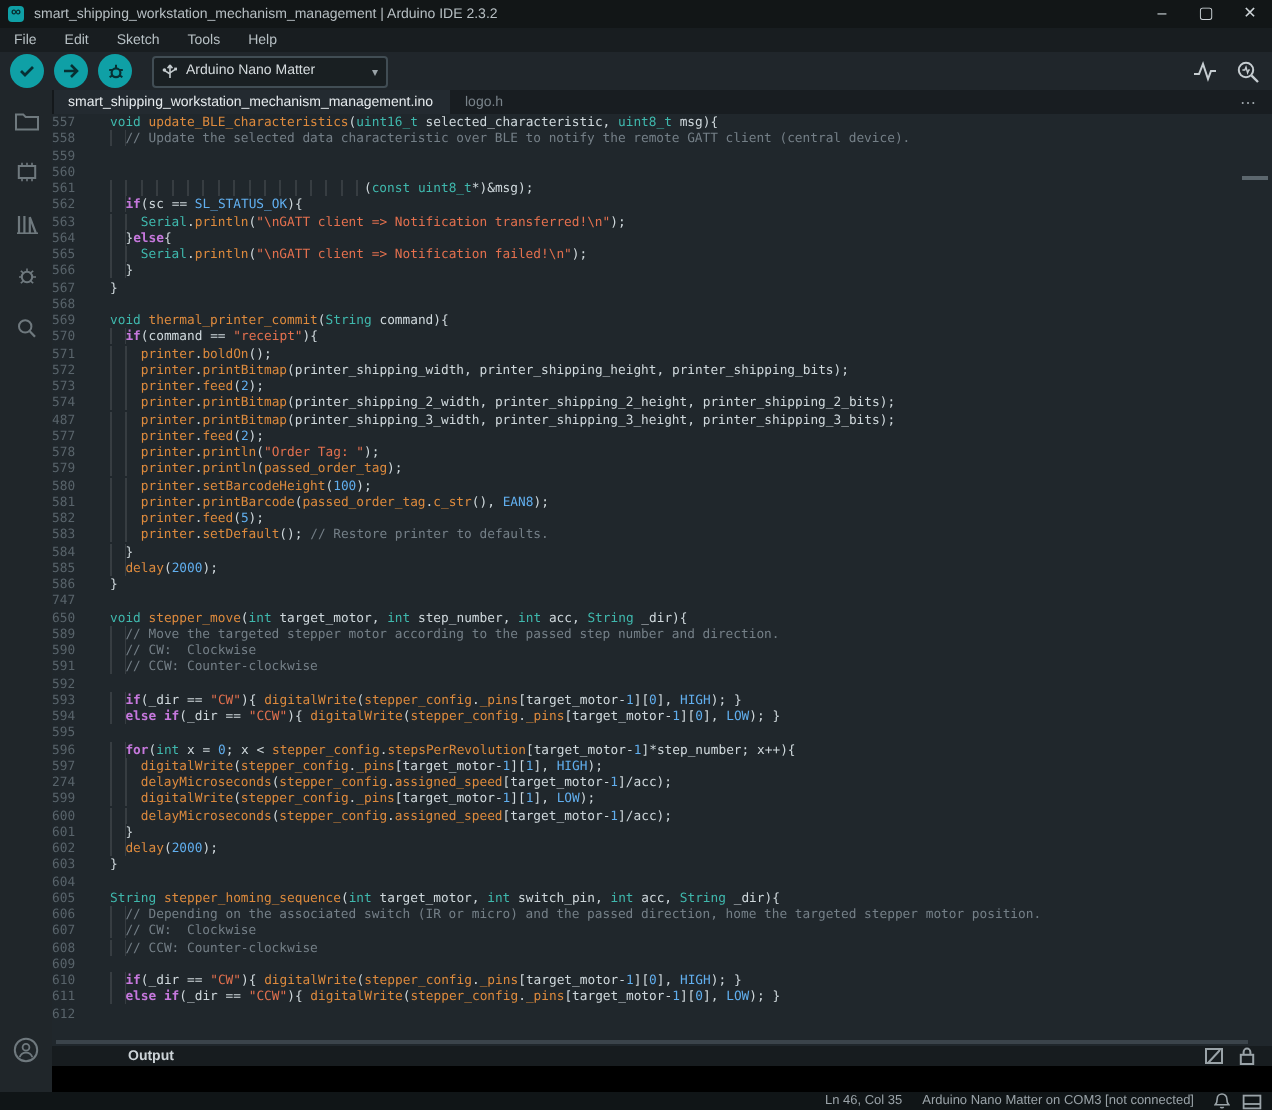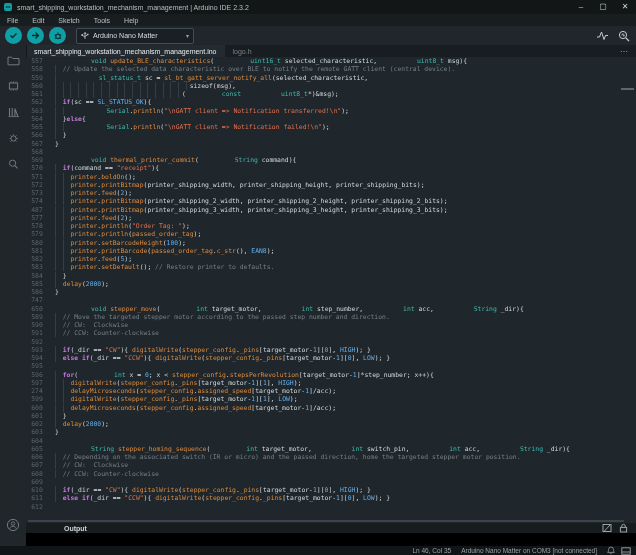--- a/index.html
+++ b/index.html
@@ -33,24 +33,24 @@
   .tab.active{background:#232a30;color:#e6ebee;}
   .tabmore{margin-left:auto;margin-right:8px;color:#9aa2a7;font-size:8px;line-height:10px;}
   
   .sidebar{position:absolute;left:0;top:45px;width:26px;height:501px;background:#20262a;
            border-right:1px solid #14181b;}
   .sideicon{width:26px;height:26px;display:flex;align-items:center;justify-content:center;opacity:.75;}
   .sideicon.bottom{position:absolute;bottom:8px;left:0;}
   
   .editor{position:absolute;left:26px;top:57px;width:610px;height:462px;background:#20272c;overflow:hidden;}
   .cl{display:flex;height:8.25px;line-height:8.25px;font-family:"DejaVu Sans Mono",monospace;font-size:6.4px;}
-  .ln{flex:none;width:22px;text-align:center;padding-right:7px;color:#59646b;}
+  .ln{flex:none;width:22px;text-align:left;padding-right:7px;color:#59646b;}
   .code{white-space:pre;color:#cfd8dc;}
   .code .d{color:#cfd8dc;}
-  .code .ty{color:#3fb8ad;margin-left:36px;}
+  .code .ty{color:#3fb8ad;}
   .code .ct{color:#c678dd;font-weight:bold;}
   .code .fn{color:#dd8a3d;}
   .code .st{color:#e3704e;}
   .code .nu{color:#61afef;}
   .code .cm{color:#747f87;text-align:center;}
   .ind{background:repeating-linear-gradient(to right,
         rgba(255,255,255,0.10) 0,rgba(255,255,255,0.10) 1px,transparent 1px,transparent 2ch);}
   .hscroll{position:absolute;left:26px;top:519px;width:606px;height:4px;background:#20272c;}
   .hthumb{position:absolute;left:2px;top:1px;width:596px;height:2px;background:#3b444b;}
   .rulermark{position:absolute;left:621px;top:88px;width:13px;height:2px;background:#5c676e;}
@@ -182,25 +182,23 @@
       <div class="cl">
         <span class="ln">557</span>
         <span class="code"><span class="ty">void</span><span class="d"> </span><span class="fn">update_BLE_characteristics</span><span class="d">(</span><span class="ty">uint16_t</span><span class="d"> </span><span class="d">selected_characteristic</span><span class="d">,</span><span class="d"> </span><span class="ty">uint8_t</span><span class="d"> </span><span class="d">msg</span><span class="d">)</span><span class="d">{</span></span>
       </div>
       <div class="cl">
         <span class="ln">558</span>
         <span class="code"><span class="ind">  </span><span class="cm">// Update the selected data characteristic over BLE to notify the remote GATT client (central device).</span></span>
       </div>
       <div class="cl">
         <span class="ln">559</span>
-        <span class="code"><span class="ind">  </span><span class="ty">sl_status_t</span><span class="d"> </span><span class="d">sc</span><span class="d"> </span><span class="d">=</span><span class="d"> </span><span class="fn">sl_bt_gatt_server_notify_all</span><span class="d">(</span><span class="d">selected_characteristic</span><span class="d">,</span></span>
       </div>
       <div class="cl">
         <span class="ln">560</span>
-        <span class="code"><span class="ind">                                   </span><span class="d">sizeof</span><span class="d">(</span><span class="d">msg</span><span class="d">)</span><span class="d">,</span></span>
       </div>
       <div class="cl">
         <span class="ln">561</span>
         <span class="code"><span class="ind">                                 </span><span class="d">(</span><span class="ty">const</span><span class="d"> </span><span class="ty">uint8_t</span><span class="d">*</span><span class="d">)</span><span class="d">&amp;</span><span class="d">msg</span><span class="d">)</span><span class="d">;</span></span>
       </div>
       <div class="cl">
         <span class="ln">562</span>
         <span class="code"><span class="ind">  </span><span class="ct">if</span><span class="d">(</span><span class="d">sc</span><span class="d"> </span><span class="d">=</span><span class="d">=</span><span class="d"> </span><span class="nu">SL_STATUS_OK</span><span class="d">)</span><span class="d">{</span></span>
       </div>
       <div class="cl">

